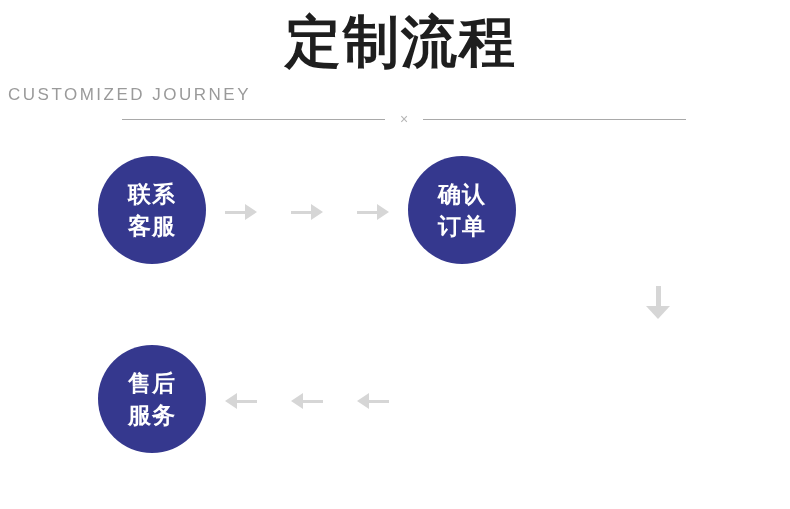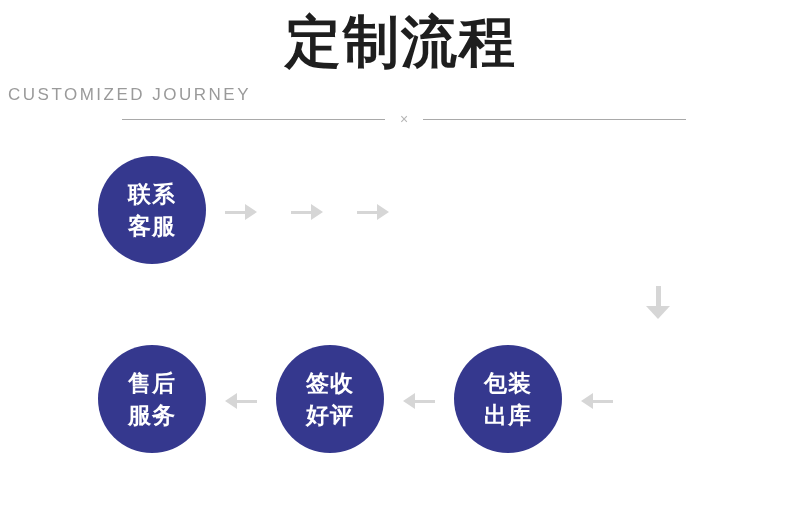--- a/index.html
+++ b/index.html
@@ -142,51 +142,47 @@
         <span class="shaft"></span>
           <span class="head"></span>
       </div>
     </div>
     <div class="gap">
       <div class="arrow-h arrow-right">
         <span class="shaft"></span>
           <span class="head"></span>
       </div>
     </div>
+    <div class="circle">
+      <span>确认</span>
+      <span>订单</span>
+    </div>
   </div>
 
   <div class="arrow-down">
     <span class="shaft"></span>
     <span class="head"></span>
   </div>
 
   <div class="flow-row flow-row-2">
     <div class="circle">
       <span>售后</span>
       <span>服务</span>
     </div>
     <div class="gap">
       <div class="arrow-h arrow-left">
         <span class="head"></span>
           <span class="shaft"></span>
       </div>
     </div>
-    <div class="circle">
-      <span>签收</span>
-      <span>好评</span>
-    </div>
     <div class="gap">
       <div class="arrow-h arrow-left">
         <span class="head"></span>
           <span class="shaft"></span>
       </div>
-    </div>
-    <div class="circle">
-      <span>包装</span>
-      <span>出库</span>
     </div>
     <div class="gap">
       <div class="arrow-h arrow-left">
         <span class="head"></span>
           <span class="shaft"></span>
       </div>
     </div>
   </div>
 
 </div>

